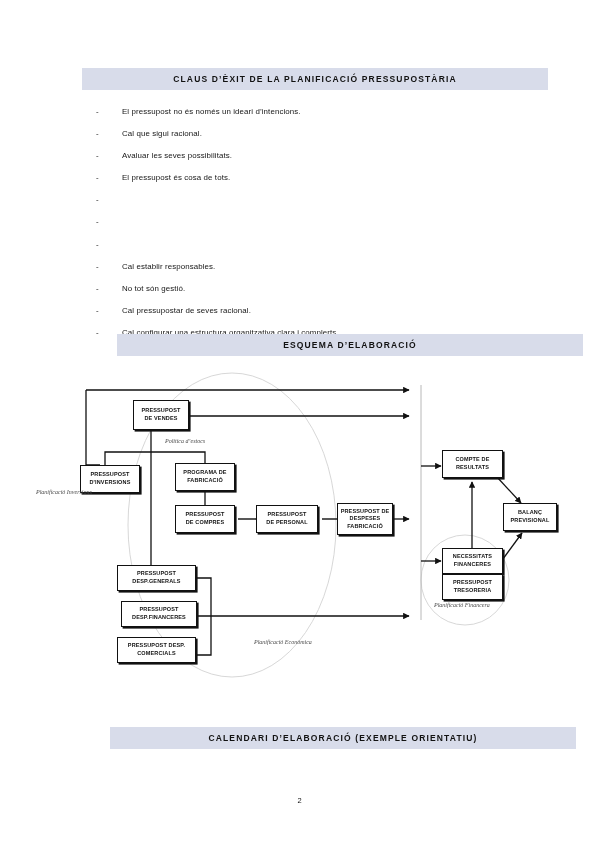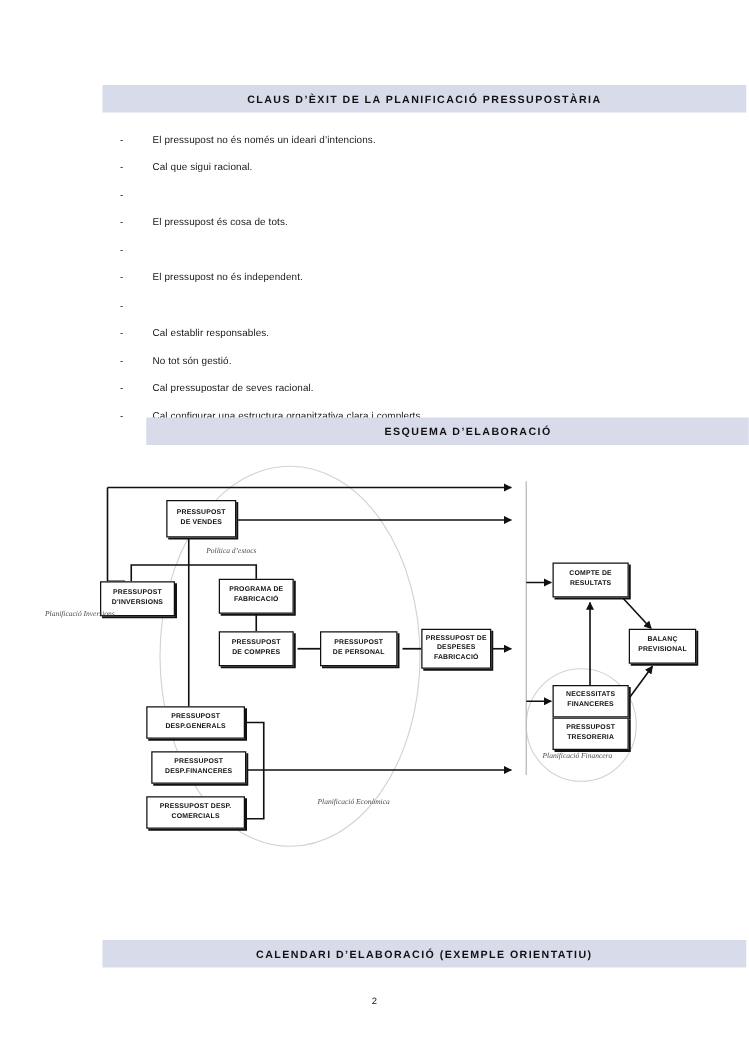--- a/index.html
+++ b/index.html
@@ -19,39 +19,39 @@
   .page {
     position: absolute;
     inset: 0;
     background: #fff;
   }
 
   
   .band {
     position: absolute;
     left: 82px;
-    width: 515px;
+    width: 466px;
     height: 22px;
     background: #d8dcea;
   }
   .band .band-label {
     position: absolute;
     left: 0; right: 0;
     top: 50%;
     transform: translateY(-50%);
     text-align: center;
     font-size: 8.5px;
     letter-spacing: 1.15px;
     font-weight: 600;
     color: #121212;
     white-space: nowrap;
   }
   #band-1 { top: 68px; }
   #band-2 { top: 334px; margin-left: 35px; }
-  #band-3 { top: 752px; }
+  #band-3 { top: 727px; margin-left: 28px; }
 
   
   .bullets {
     position: absolute;
     left: 96px;
     top: 101px;
     width: 400px;
   }
   .bullet-row {
     position: relative;
@@ -137,31 +137,31 @@
     <div class="bullet-row">
       <span class="dash">-</span>
       <span class="btext">El pressupost no és només un ideari d’intencions.</span>
     </div>
     <div class="bullet-row">
       <span class="dash">-</span>
       <span class="btext">Cal que sigui racional.</span>
     </div>
     <div class="bullet-row">
       <span class="dash">-</span>
+      <span class="btext">Avaluar les seves possibilitats.</span>
     </div>
     <div class="bullet-row">
       <span class="dash">-</span>
       <span class="btext">El pressupost és cosa de tots.</span>
     </div>
     <div class="bullet-row">
       <span class="dash">-</span>
     </div>
     <div class="bullet-row">
       <span class="dash">-</span>
-      <span class="btext">El pressupost no és independent.</span>
     </div>
     <div class="bullet-row">
       <span class="dash">-</span>
     </div>
     <div class="bullet-row">
       <span class="dash">-</span>
       <span class="btext">Cal establir responsables.</span>
     </div>
     <div class="bullet-row">
       <span class="dash">-</span>

